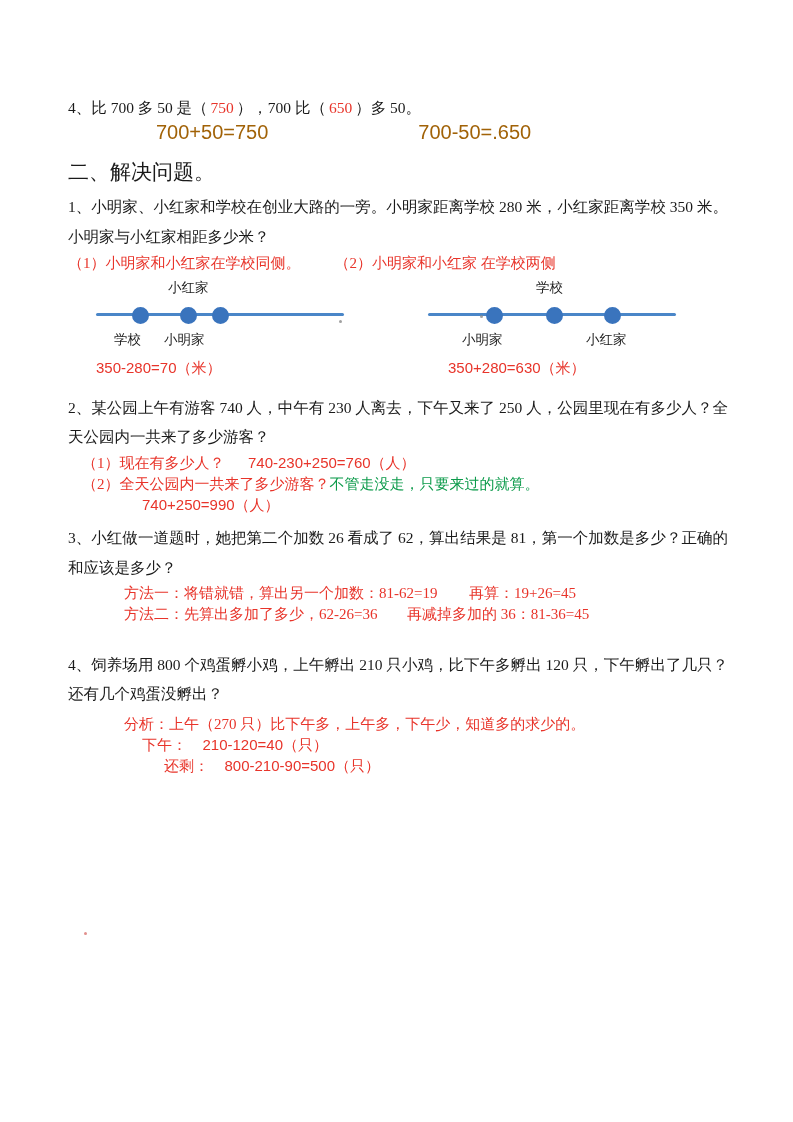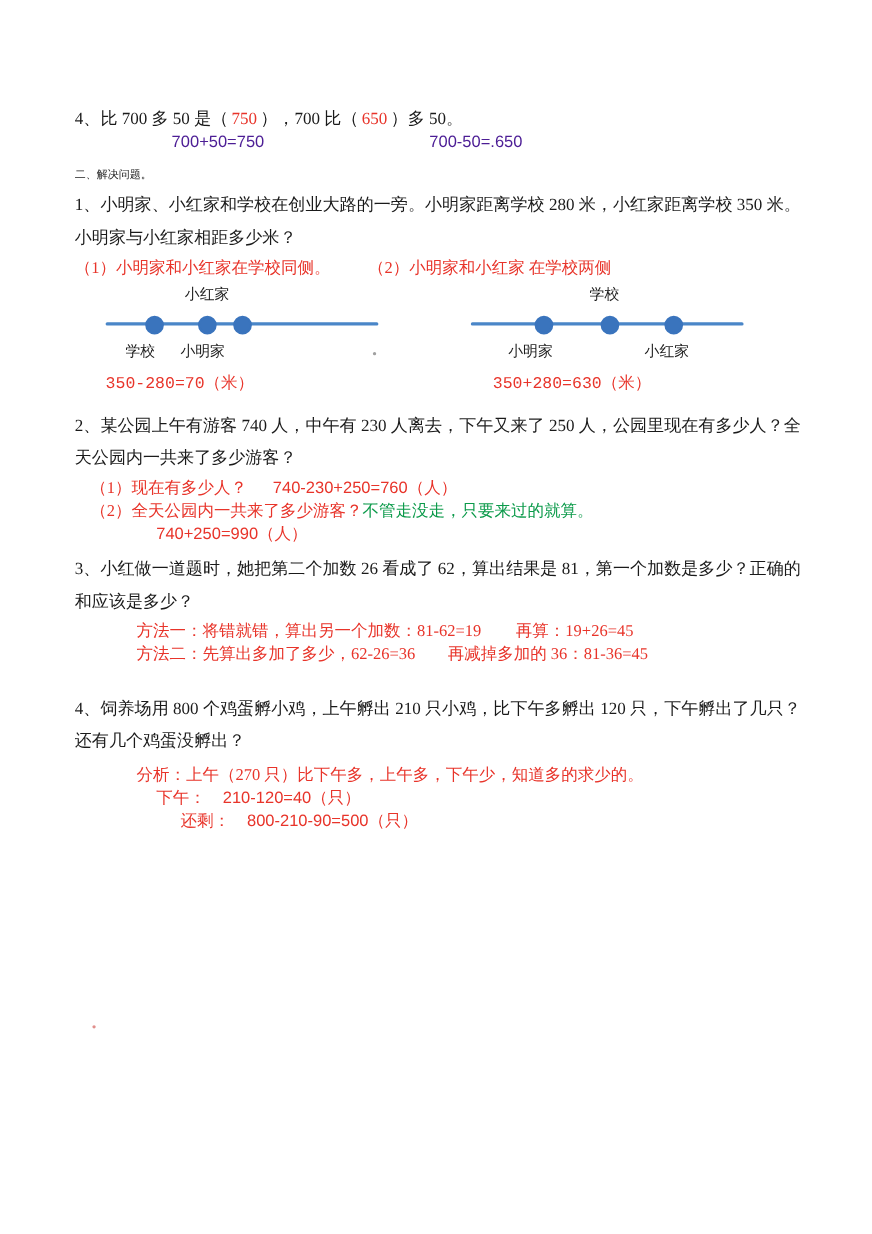--- a/index.html
+++ b/index.html
@@ -46,29 +46,29 @@
     margin-bottom: 2px;
   }
   .row-q4 .fill {
     color: #e8342a;
     padding: 0 3px;
   }
   .row-q4-work {
     margin-top: 2px;
     margin-left: 88px;
     font-family: "Liberation Sans", sans-serif;
-    font-size: 15px;
-    color: #4c1d95;
+    font-size: 20px;
+    color: #a16207;
   }
   .row-q4-work .second {
     margin-left: 150px;
   }
 
   .section-title {
-    font-size: 10px;
+    font-size: 21px;
     margin-top: 14px;
     margin-bottom: 6px;
   }
 
   .para {
     font-size: 15.5px;
     line-height: 1.92;
     text-align: justify;
   }
 
@@ -125,21 +125,21 @@
     top: 52px;
     font-size: 13.5px;
     color: #1a1a1a;
     white-space: nowrap;
   }
   .dg-answer {
     position: absolute;
     top: 80px;
     font-size: 15px;
     color: #e8342a;
-    font-family: Liberation Mono, monospace;
+    font-family: Liberation Sans, sans-serif;
     white-space: nowrap;
   }
 
   .gap-md { height: 18px; }
   .gap-sm { height: 8px; }
   .gap-lg { height: 26px; }
 
   .indent1 { margin-left: 14px; }
   .indent2 { margin-left: 56px; }
   .indent3 { margin-left: 74px; }

